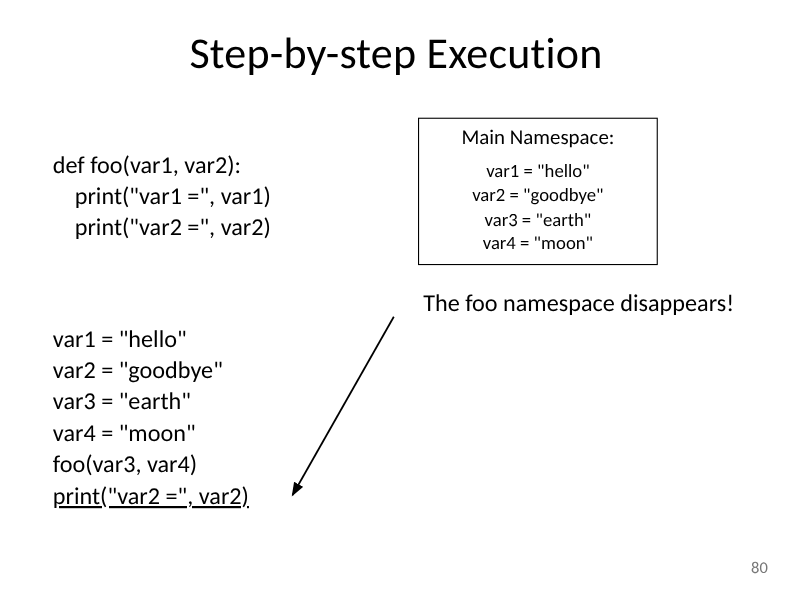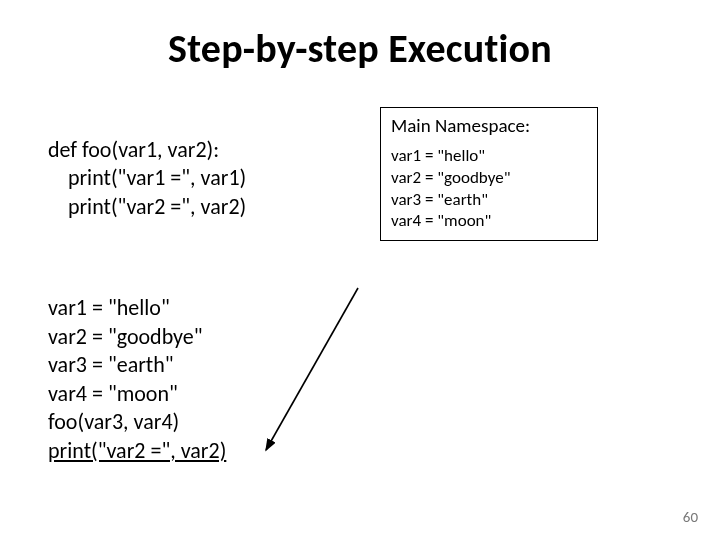--- a/index.html
+++ b/index.html
@@ -1,21 +1,21 @@
 <!DOCTYPE html>
 <html><head>
 <meta charset="utf-8">
 <style>
   * { margin: 0; padding: 0; box-sizing: border-box; }
   html, body { width: 720px; height: 540px; background: #fff; font-family: Calibri, Arial, sans-serif; color: #000; }
   .slide { position: relative; width: 720px; height: 540px; padding: 18px 48px 0 48px; }
-  .title { font-size: 40px; text-align: center; font-weight: 700; margin-top: 6px; margin-bottom: 34px; letter-spacing: 0.2px; }
+  .title { font-size: 40px; text-align: center; font-weight: 400; margin-top: 6px; margin-bottom: 34px; letter-spacing: 0.2px; }
   .cols { display: flex; flex-direction: row; gap: 16px; }
   .left { flex: 0 0 310px; }
-  .right { flex: 1; position: relative; }
+  .right { flex: 1; position: relative; text-align: center; }
   .code-block { font-size: 22px; line-height: 1.3; white-space: pre; font-family: Calibri, Arial, sans-serif; }
   .block2 { margin-top: 44px; }
   .underline { text-decoration: underline; }
   .ns-box { border: 1.5px solid #000; padding: 6px 10px 8px 10px; width: 218px; margin-left: 6px; }
   .ns-title { font-size: 19px; margin-bottom: 8px; }
   .ns-line { font-size: 17px; line-height: 1.28; white-space: pre; }
   .rtext { font-size: 22px; line-height: 1.22; margin-left: 6px; }
   .q1 { margin-top: 48px; }
   .q2 { margin-top: 22px; }
   .pagenum { position: absolute; right: 22px; bottom: 14px; font-size: 15px; color: #777; }
@@ -48,28 +48,29 @@
     <div class="right">
       <div class="ns-box">
         <div class="ns-title">Main Namespace:</div>
         <div class="ns-line">var1 = "hello"</div>
         <div class="ns-line">var2 = "goodbye"</div>
         <div class="ns-line">var3 = "earth"</div>
         <div class="ns-line">var4 = "moon"</div>
       </div>
 
 
+      <div class="rtext q2">The foo namespace disappears!</div>
     </div>
 
   </div>
 
   <svg class="arrow-svg" width="120" height="180">
     <defs>
       <marker id="ah" markerWidth="10" markerHeight="10" refX="7" refY="3" orient="auto" markerUnits="strokeWidth">
         <path d="M0,0 L8,3 L0,6 Z" fill="#000"></path>
       </marker>
     </defs>
     <line x1="100" y1="6" x2="8" y2="168" stroke="#000" stroke-width="1.6" marker-end="url(#ah)"></line>
   </svg>
 
-  <div class="pagenum">60</div>
+  <div class="pagenum">80</div>
 
 </div>
 
 </body></html>

